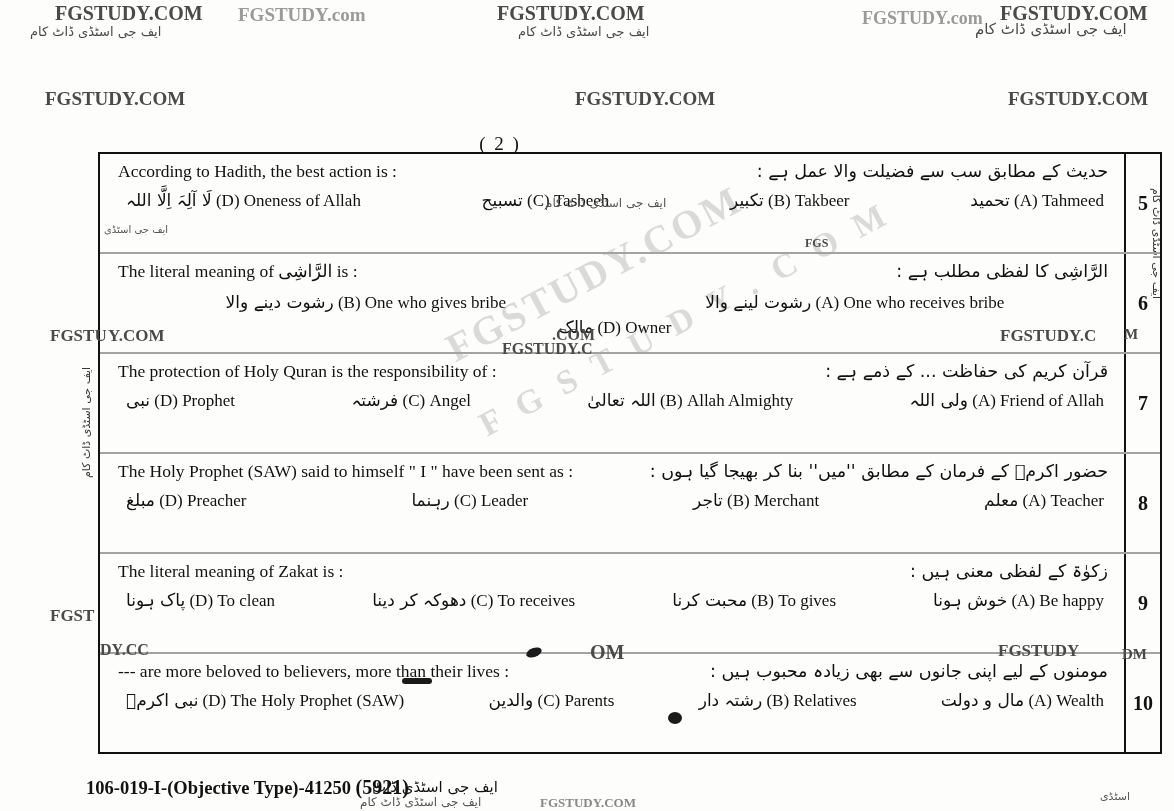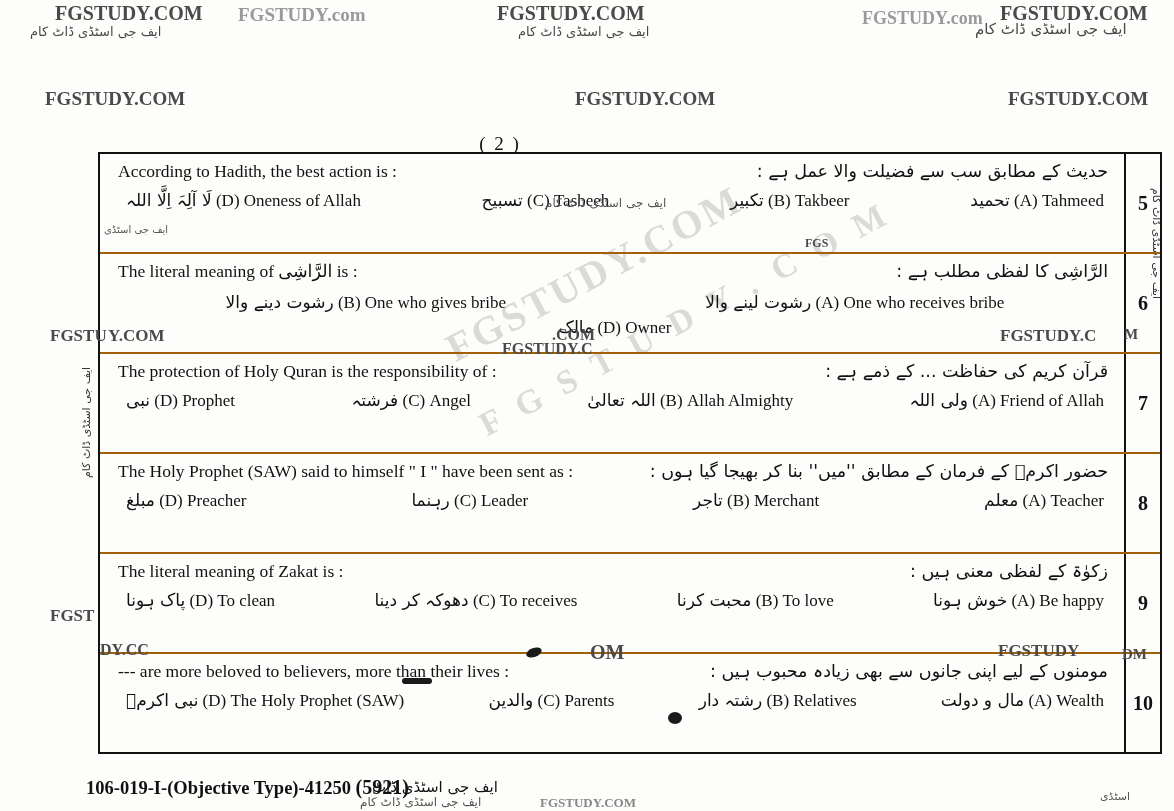--- a/index.html
+++ b/index.html
@@ -42,21 +42,21 @@
     font-size:19px;font-family:"Liberation Serif",serif;letter-spacing:2px;
   }
 
   
   .qbox{
     position:absolute;left:98px;top:152px;width:1060px;
     border:2px solid #111;
     border-collapse:collapse;
     background:transparent;
   }
-  .qrow{display:flex;border-bottom:2px solid #a16207;}
+  .qrow{display:flex;border-bottom:2px solid #a3a3a3;}
   .qrow:last-child{border-bottom:none;}
   .qbody{flex:1 1 auto;padding:4px 10px 6px 14px;min-height:88px;position:relative;}
   .qnum{
     width:34px;flex:0 0 34px;border-left:2px solid #111;
     display:flex;align-items:center;justify-content:center;
     font-size:20px;font-weight:bold;font-family:"Liberation Serif",serif;
   }
   .stemline{display:flex;justify-content:space-between;align-items:flex-start;padding:3px 6px 2px 4px;}
   .stem-en{font-size:17.5px;font-family:"Liberation Serif",serif;}
   .stem-ur{font-size:17.5px;font-family:"DejaVu Sans",sans-serif;direction:rtl;text-align:right;}
@@ -253,21 +253,21 @@
             <span>To clean</span>
           </div>
           <div class="opt">
             <span class="ur">دھوکہ کر دینا</span>
             <span class="lbl">(C)</span>
             <span>To receives</span>
           </div>
           <div class="opt">
             <span class="ur">محبت کرنا</span>
             <span class="lbl">(B)</span>
-            <span>To love</span>
+            <span>To gives</span>
           </div>
           <div class="opt">
             <span class="ur">خوش ہونا</span>
             <span class="lbl">(A)</span>
             <span>Be happy</span>
           </div>
         </div>
       </div>
       <div class="qnum">9</div>
     </div>

